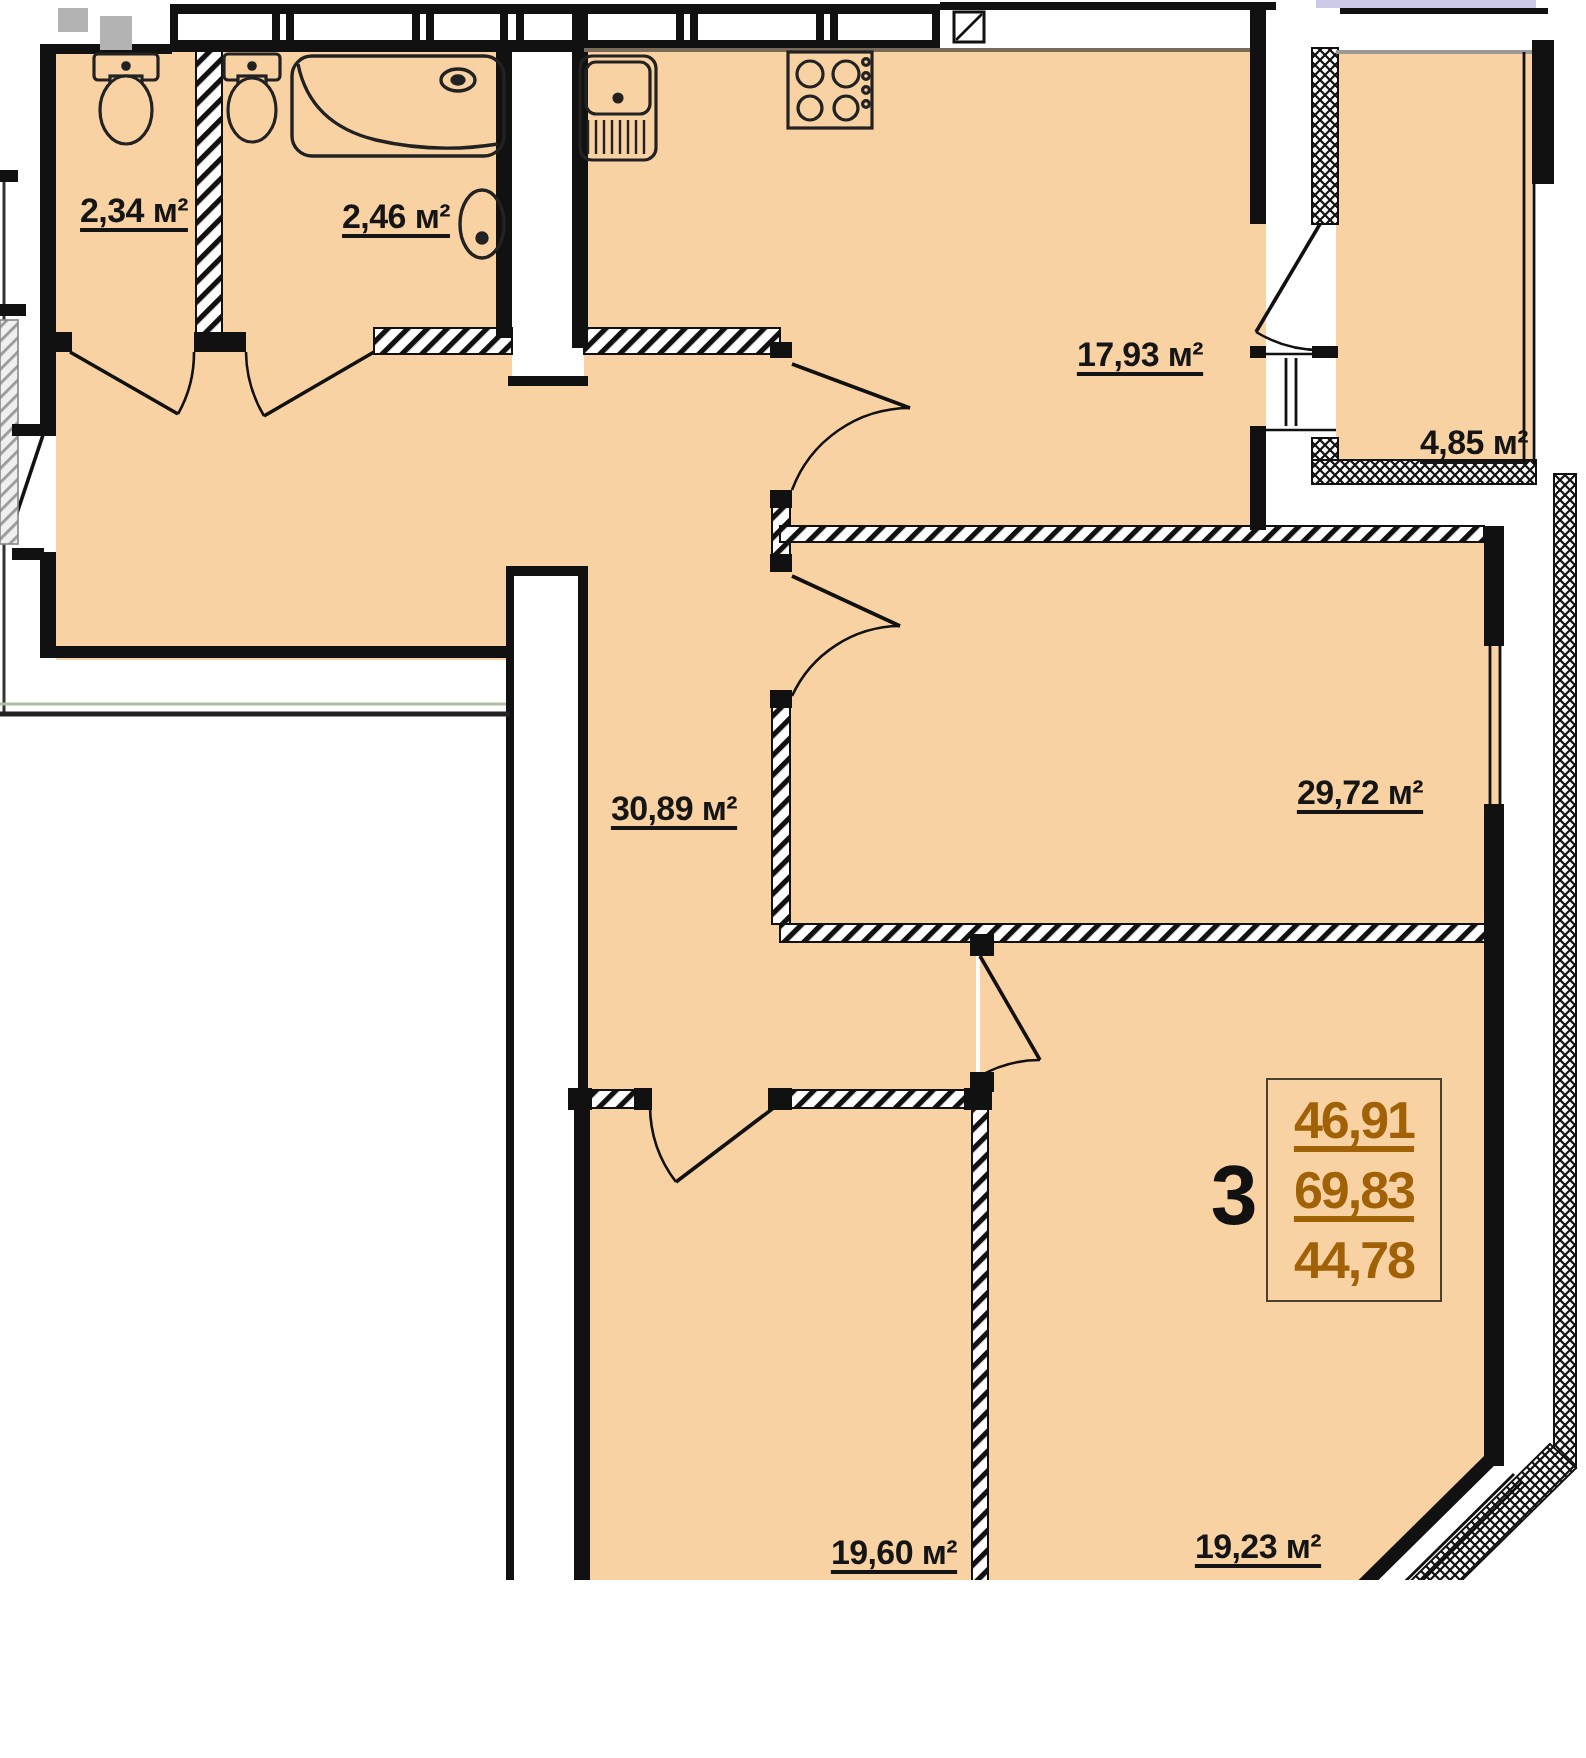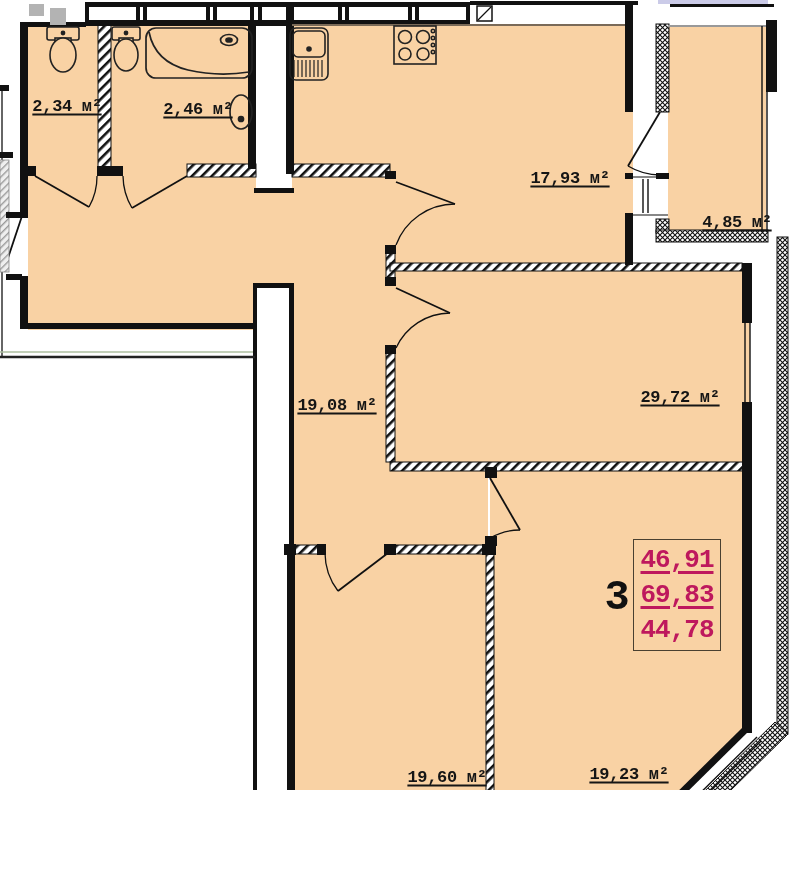--- a/index.html
+++ b/index.html
@@ -1,38 +1,38 @@
 <!DOCTYPE html>
 <html><head>
 <meta charset="utf-8">
 <style>
   html,body{margin:0;padding:0;background:#ffffff;}
   .plan-container{
     position:relative;width:793px;height:790px;background:#ffffff;
-    font-family:Liberation Mono, monospace;overflow:hidden;
+    font-family:Liberation Sans, sans-serif;overflow:hidden;
   }
   .plan-svg{position:absolute;left:0;top:0;}
   .area-label{
     position:absolute;transform:translate(-50%,-50%);
     font-size:17px;font-weight:bold;color:#151515;white-space:nowrap;
     text-decoration:underline;text-decoration-thickness:1.6px;text-underline-offset:3px;
     letter-spacing:-0.3px;
   }
   .unit-number{
     position:absolute;transform:translate(-50%,-50%);
     font-size:42px;font-weight:bold;color:#111;
   }
   .summary-box{
     position:absolute;left:633px;top:539px;width:88px;height:112px;
     border:1.5px solid #4a4030;box-sizing:border-box;
     display:flex;flex-direction:column;justify-content:space-around;align-items:center;
     padding:2px 0;
   }
   .summary-value{
-    font-size:26px;font-weight:bold;color:#be185d;line-height:32px;letter-spacing:-1px;
+    font-size:26px;font-weight:bold;color:#a16207;line-height:32px;letter-spacing:-1px;
   }
   .summary-value.underlined{
     text-decoration:underline;text-decoration-thickness:2.5px;text-underline-offset:4px;
   }
 </style>
 </head>
 <body>
 
 <div class="plan-container">
 
@@ -299,21 +299,21 @@
     <line x1="0" y1="357" x2="255" y2="357" stroke="#222" stroke-width="2.5"></line>
     <line x1="0" y1="843" x2="290" y2="843" stroke="#AEBFA0" stroke-width="1.5"></line>
     <line x1="0" y1="846" x2="254" y2="846" stroke="#333" stroke-width="1.5"></line>
   </g>
 </svg>
 
 <div class="area-label" style="left:67px;top:106px">2,34 м²</div>
 <div class="area-label" style="left:198px;top:109px">2,46 м²</div>
 <div class="area-label" style="left:570px;top:178px">17,93 м²</div>
 <div class="area-label" style="left:737px;top:222px">4,85 м²</div>
-<div class="area-label" style="left:337px;top:405px">19,08 м²</div>
+<div class="area-label" style="left:337px;top:405px">30,89 м²</div>
 <div class="area-label" style="left:680px;top:397px">29,72 м²</div>
 <div class="area-label" style="left:447px;top:777px">19,60 м²</div>
 <div class="area-label" style="left:629px;top:774px">19,23 м²</div>
 
 <div class="unit-number" style="left:617px;top:598px">3</div>
 <div class="summary-box">
   <div class="summary-value underlined">46,91</div>
   <div class="summary-value underlined">69,83</div>
   <div class="summary-value">44,78</div>
 </div>

